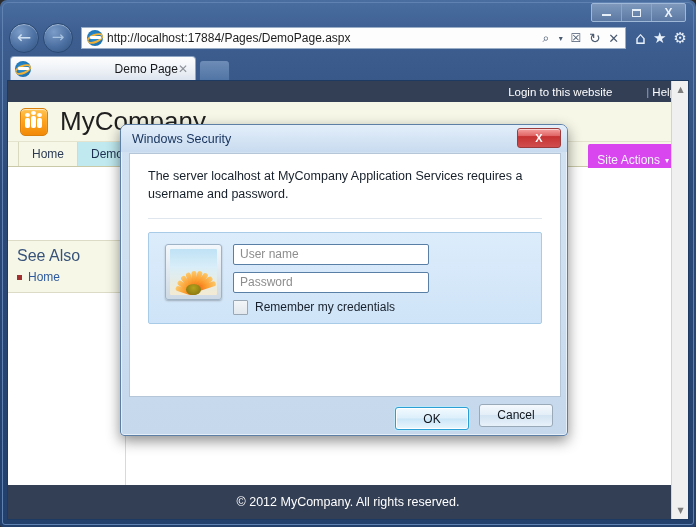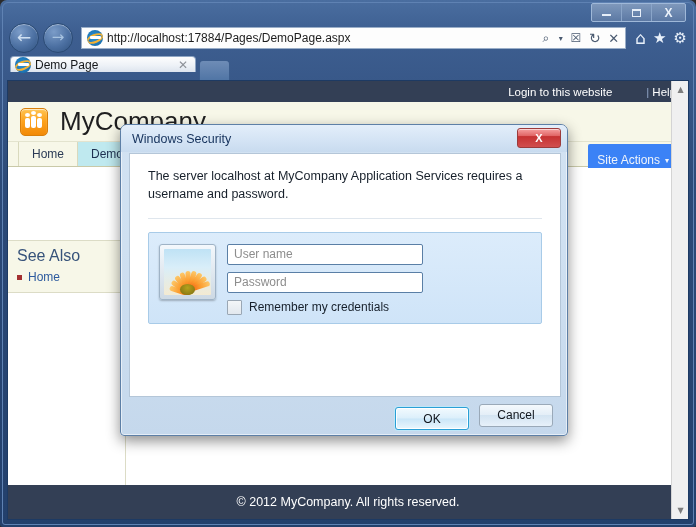--- a/index.html
+++ b/index.html
@@ -126,27 +126,28 @@
     font-family: "DejaVu Sans", sans-serif;
   }
 
   
   #tab-strip {
     position: absolute; left: 0; top: 54px;
     width: 696px; height: 26px;
   }
   #tab-demo {
     position: absolute; left: 10px; top: 2px;
-    width: 186px; height: 16px;
+    width: 186px; height: 24px;
     background: linear-gradient(to bottom, #fdfdfd 0%, #eef2f7 55%, #dde4ee 100%);
     border: 1px solid #8fa6c4;
     border-bottom: none;
     border-radius: 4px 4px 0 0;
     display: flex; align-items: center;
     box-sizing: border-box;
+    text-align: right;
   }
   #tab-favicon { width: 16px; height: 16px; margin: 0 4px 0 4px; flex: none; position: relative;}
   #tab-label {
     font-size: 12px; color: #16181b; flex: 1;
     white-space: nowrap; overflow: hidden;
   }
   #tab-close {
     font-size: 12px; color: #8e9299; margin-right: 7px;
     font-family: "DejaVu Sans", sans-serif;
   }
@@ -245,21 +246,21 @@
     padding: 0 13px;
     font-size: 12px; color: #2b3b56;
     border-right: 1px solid #d9d9bd;
     box-sizing: border-box;
   }
   .nav-tab:first-child { margin-left: 10px; border-left: 1px solid #d9d9bd;}
   .nav-tab.selected { background: #bfe9ef; color: #1d3050;}
   #site-actions-button {
     position: absolute; right: 10px; top: 2px;
     height: 32px;
-    background: #3b82f6;
+    background: #d946ef;
     color: #f0f4fa;
     font-size: 12px;
     display: flex; align-items: center;
     padding: 0 9px;
     border-radius: 2px;
   }
   #site-actions-caret {
     margin-left: 5px; font-size: 8px;
     font-family: "DejaVu Sans", sans-serif;
   }
@@ -399,21 +400,21 @@
     height: 1px; background: #dfe6ed;
     margin: 4px 0 0 0;
   }
   #credential-panel {
     margin-top: 13px;
     background: linear-gradient(to bottom, #dcecfb 0%, #cfe4f8 100%);
     border: 1px solid #a8cbe8;
     border-radius: 2px;
     height: 92px;
     display: flex; align-items: flex-start;
-    padding: 11px 10px 0 10px;
+    padding: 11px 10px 0 16px;
     box-sizing: border-box;
   }
   #user-avatar {
     width: 57px; height: 56px; flex: none;
     border-radius: 3px;
     background: linear-gradient(to bottom, #f4f8fc, #cdd9e4);
     border: 1px solid #9fb3c6;
     padding: 4px;
     box-sizing: border-box;
     box-shadow: 0 1px 2px rgba(0,0,0,0.25);

